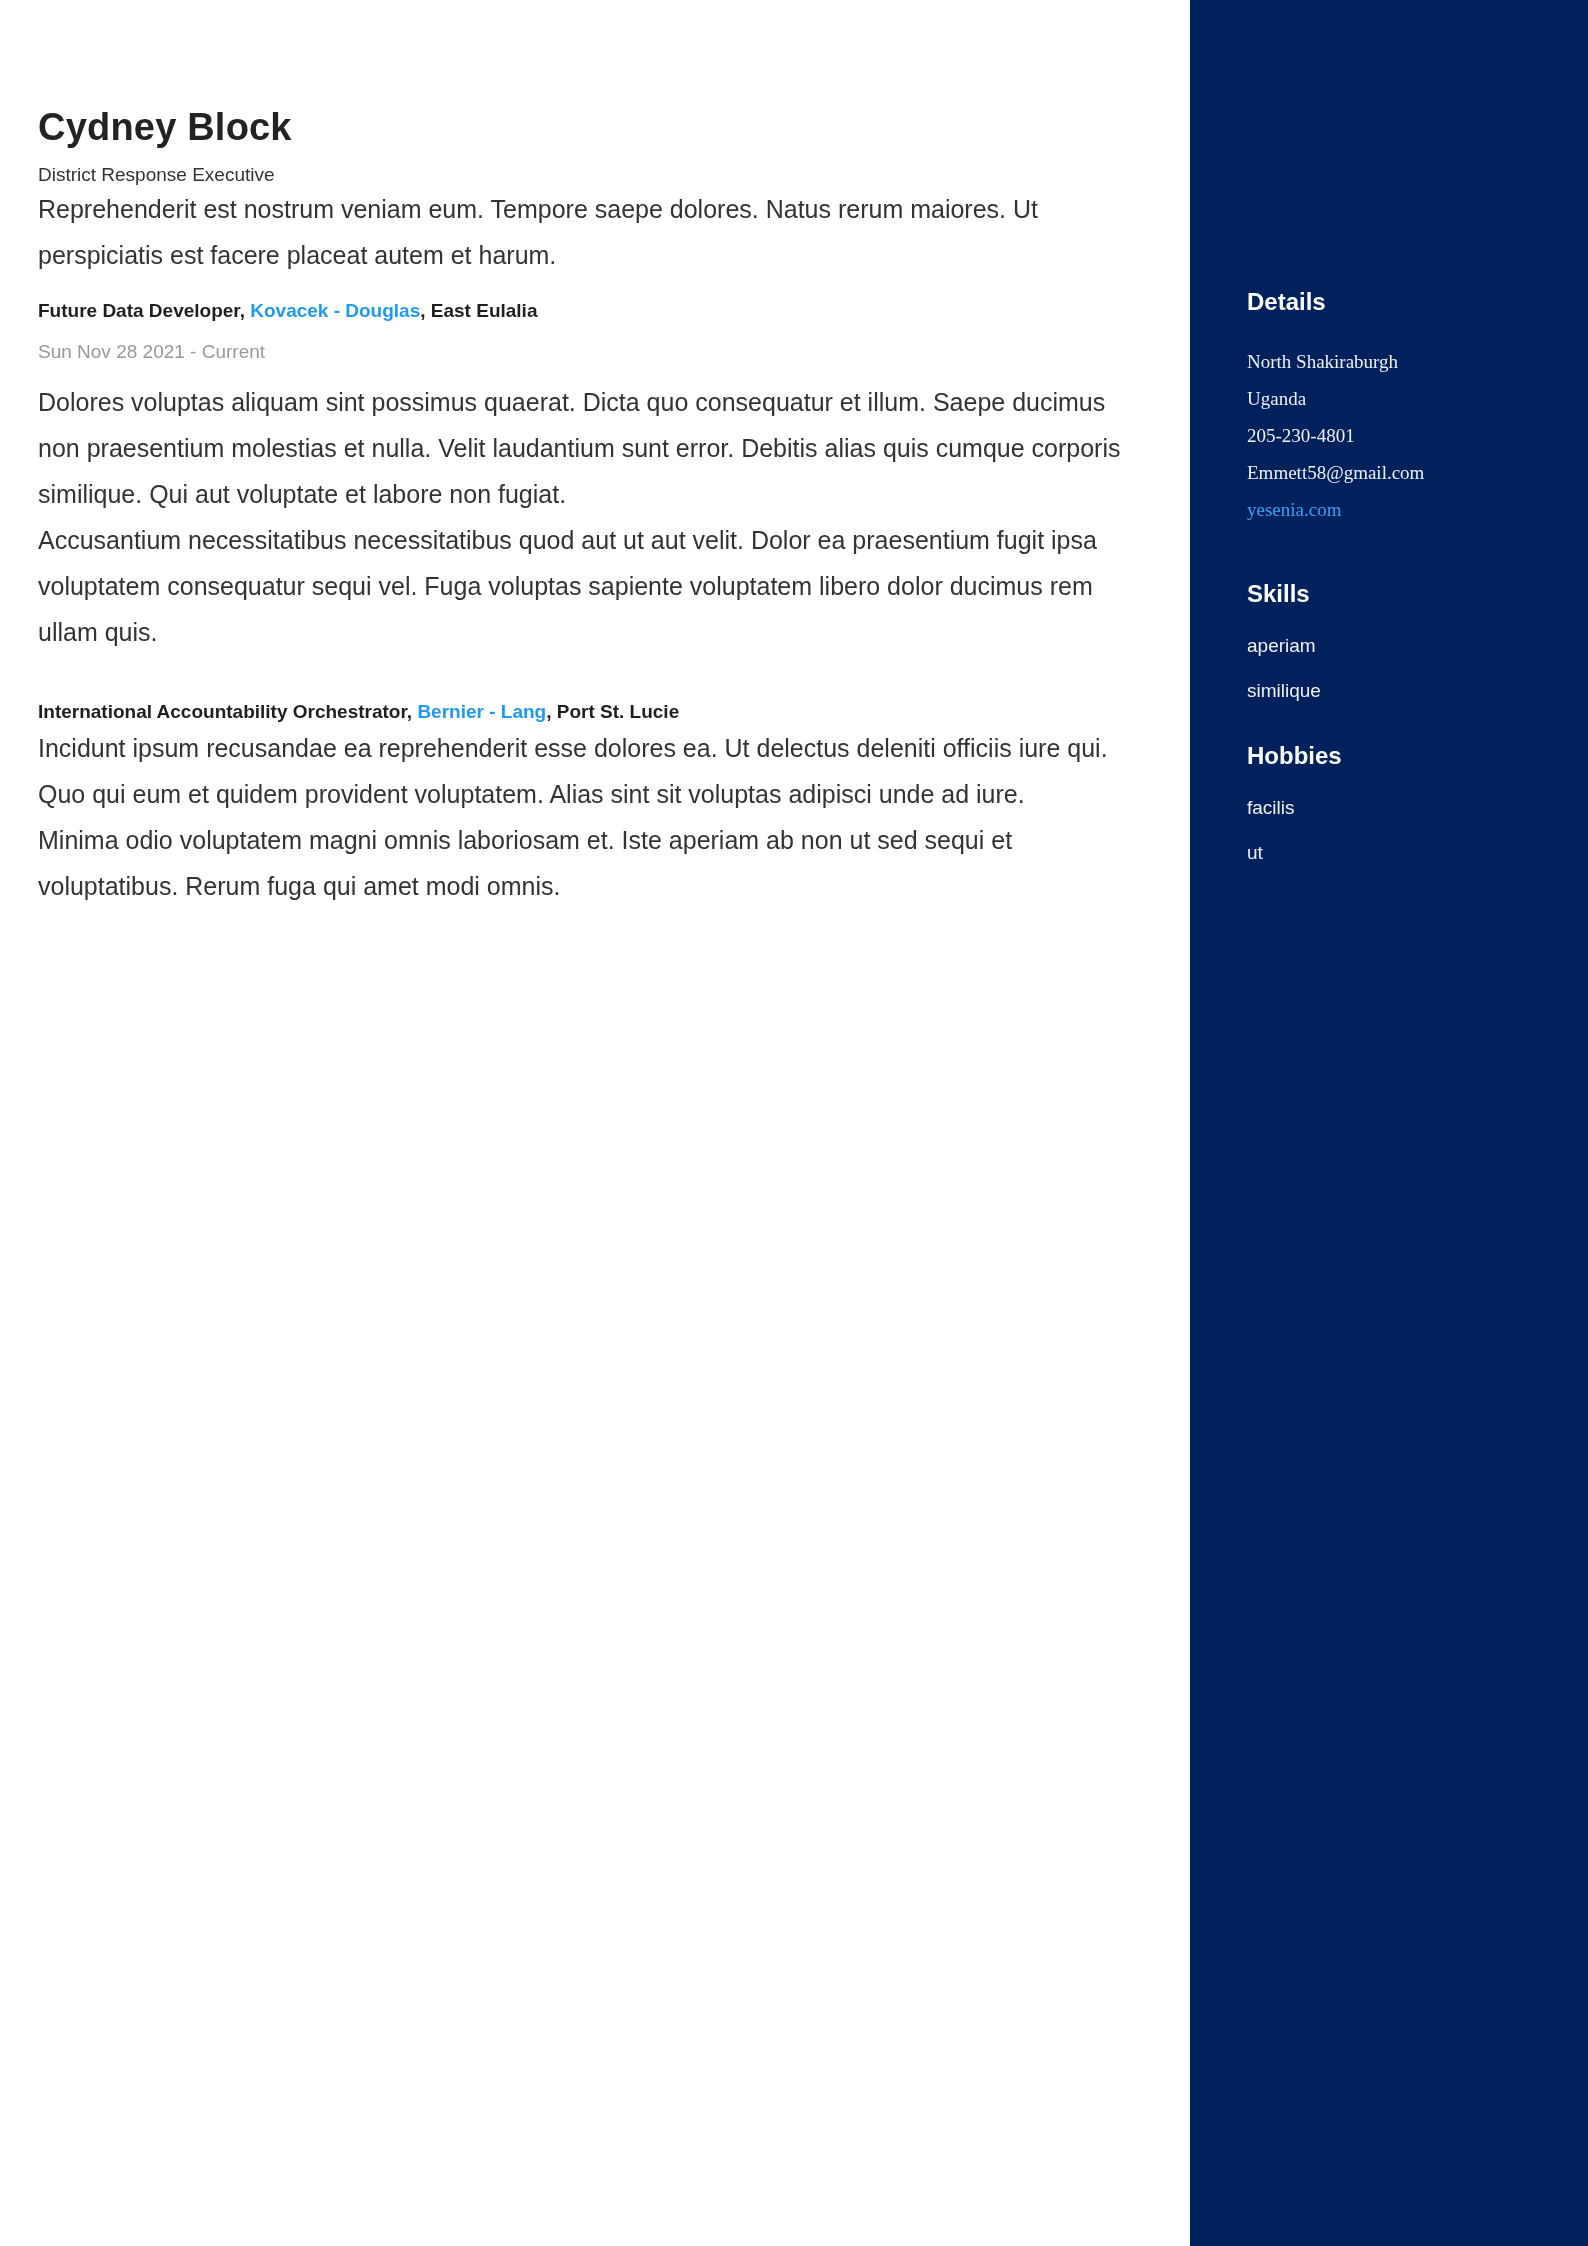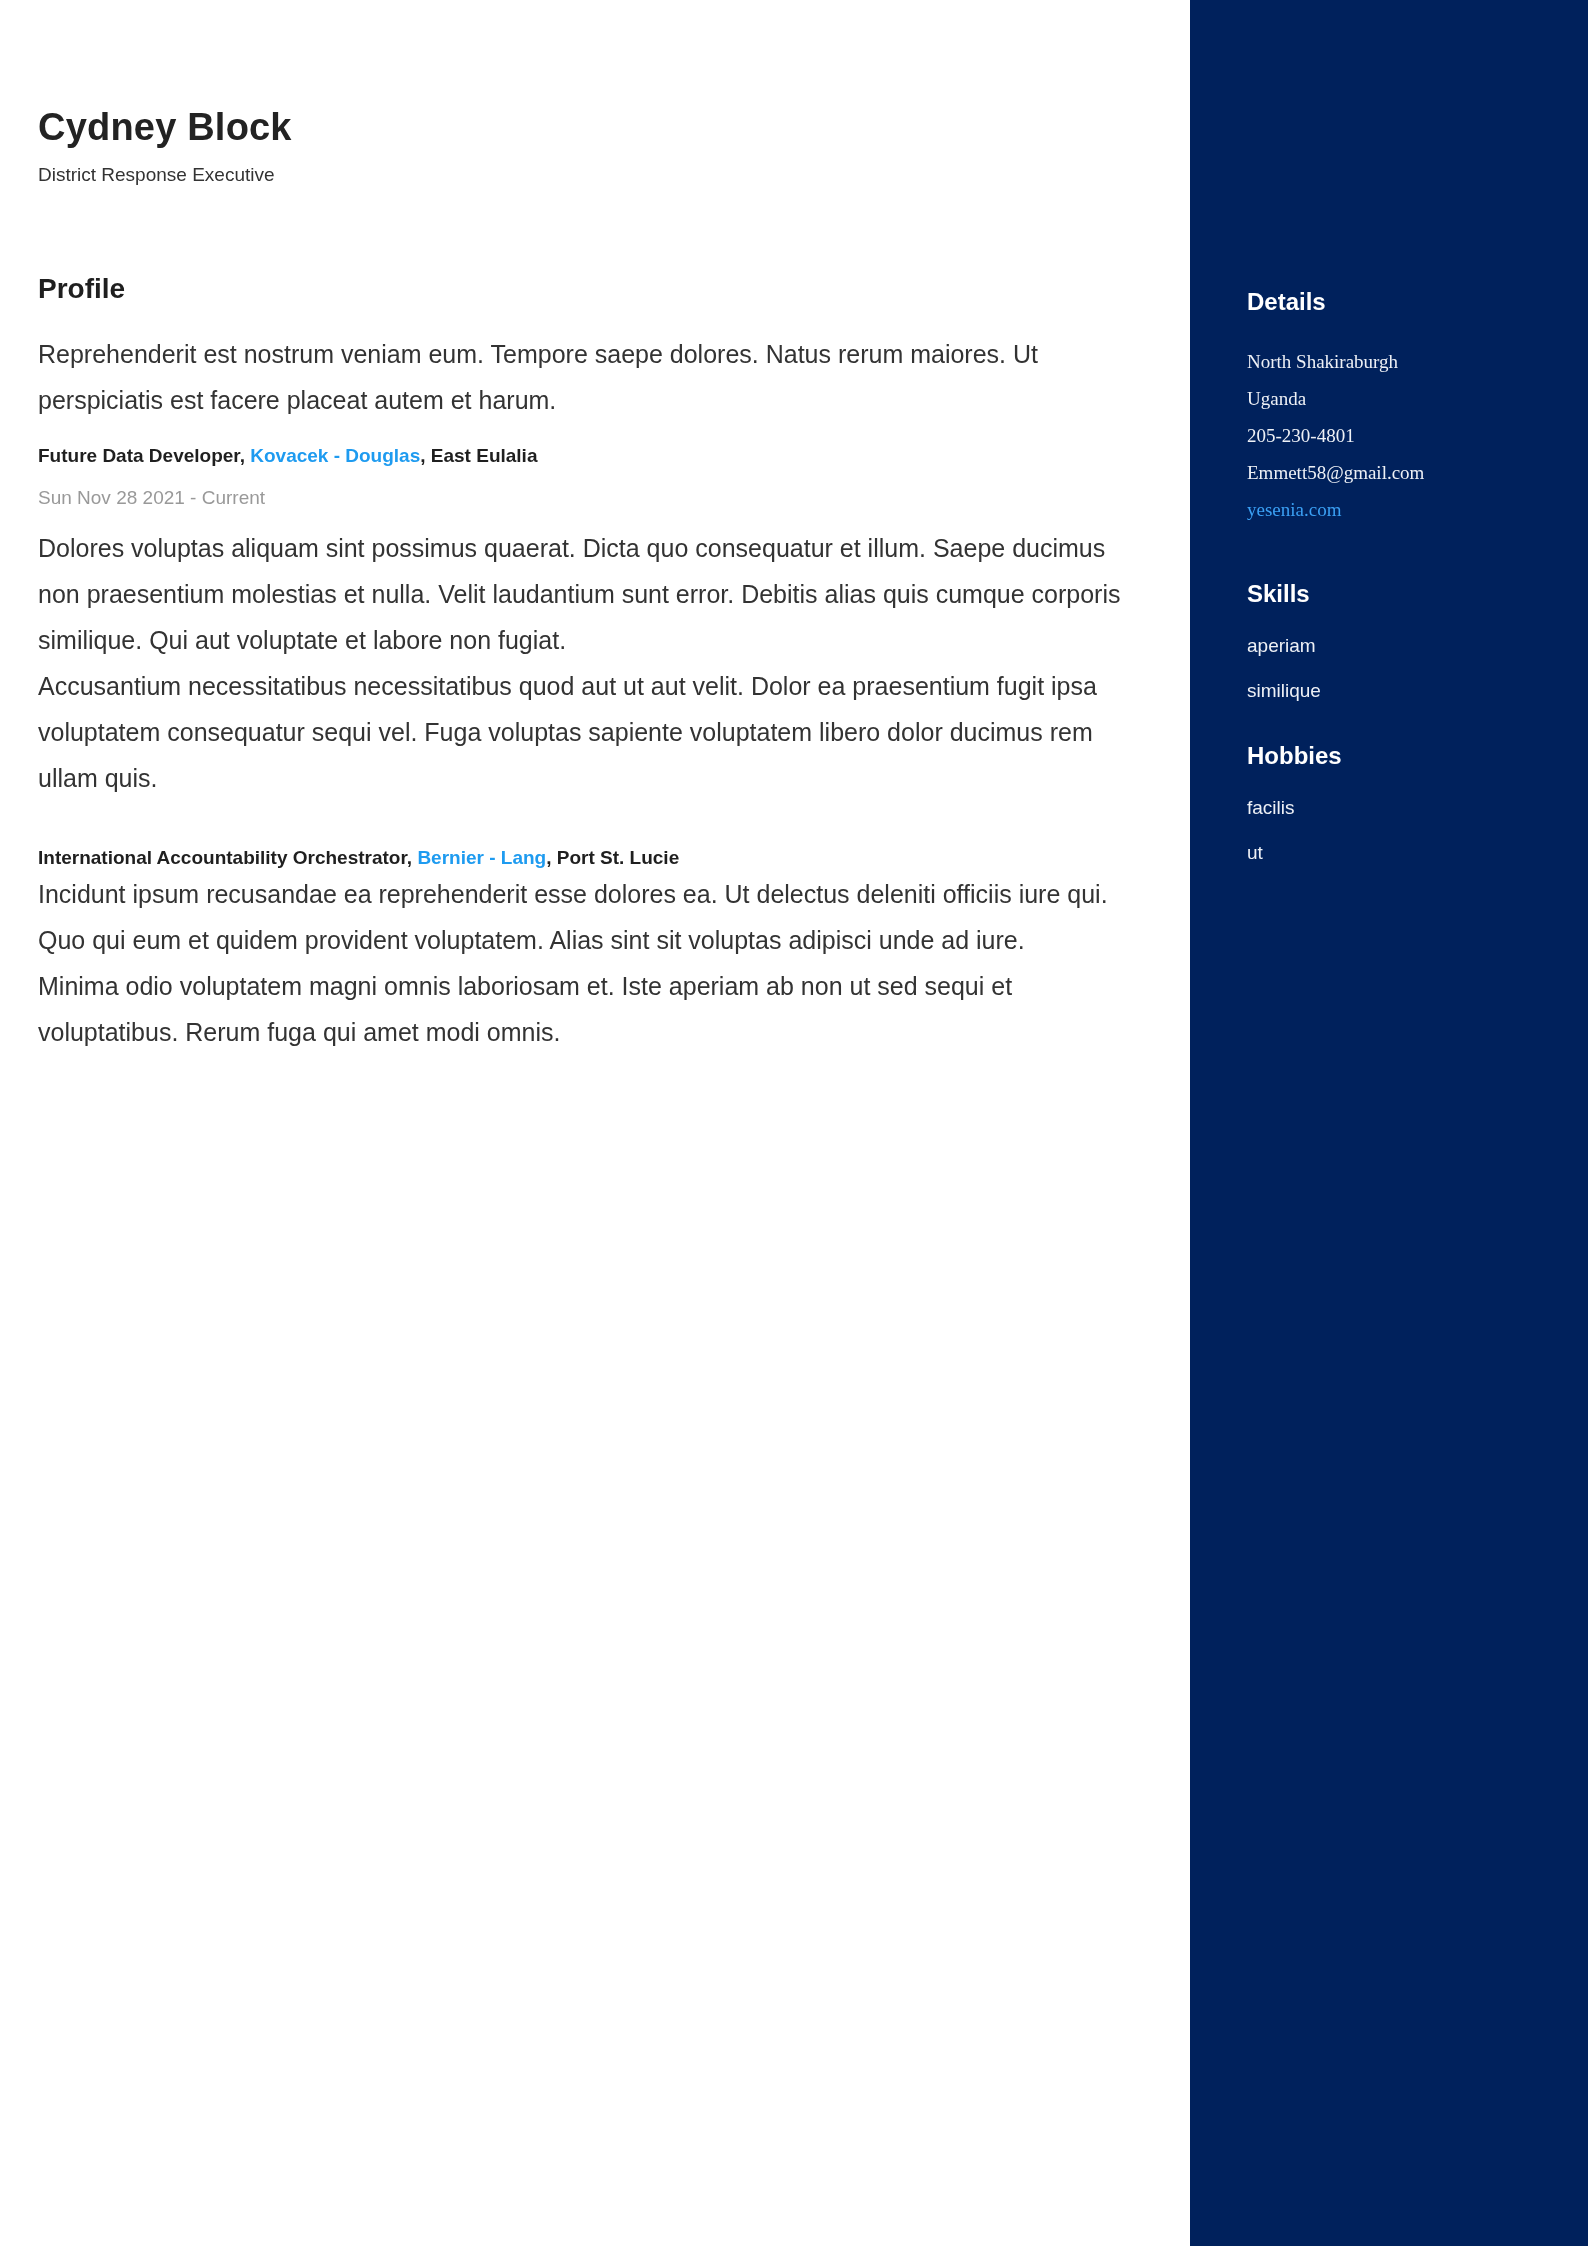--- a/index.html
+++ b/index.html
@@ -104,21 +104,20 @@
 <div class="page">
 
   <div class="main">
 
     <div>
       <div class="name">Cydney Block</div>
       <div class="job-subtitle">District Response Executive</div>
     </div>
 
     <div class="profile-section">
-      <h2 class="section-heading">Profile</h2>
       <p class="body-text">Reprehenderit est nostrum veniam eum. Tempore saepe dolores. Natus rerum maiores. Ut perspiciatis est facere placeat autem et harum.</p>
     </div>
 
     <div class="employment-section">
 
       <div class="job">
         <div class="job-title">
           <span>Future Data Developer, </span><a class="company-link">Kovacek - Douglas</a><span>, East Eulalia</span>
         </div>
         <div class="job-dates">Sun Nov 28 2021 - Current</div>

